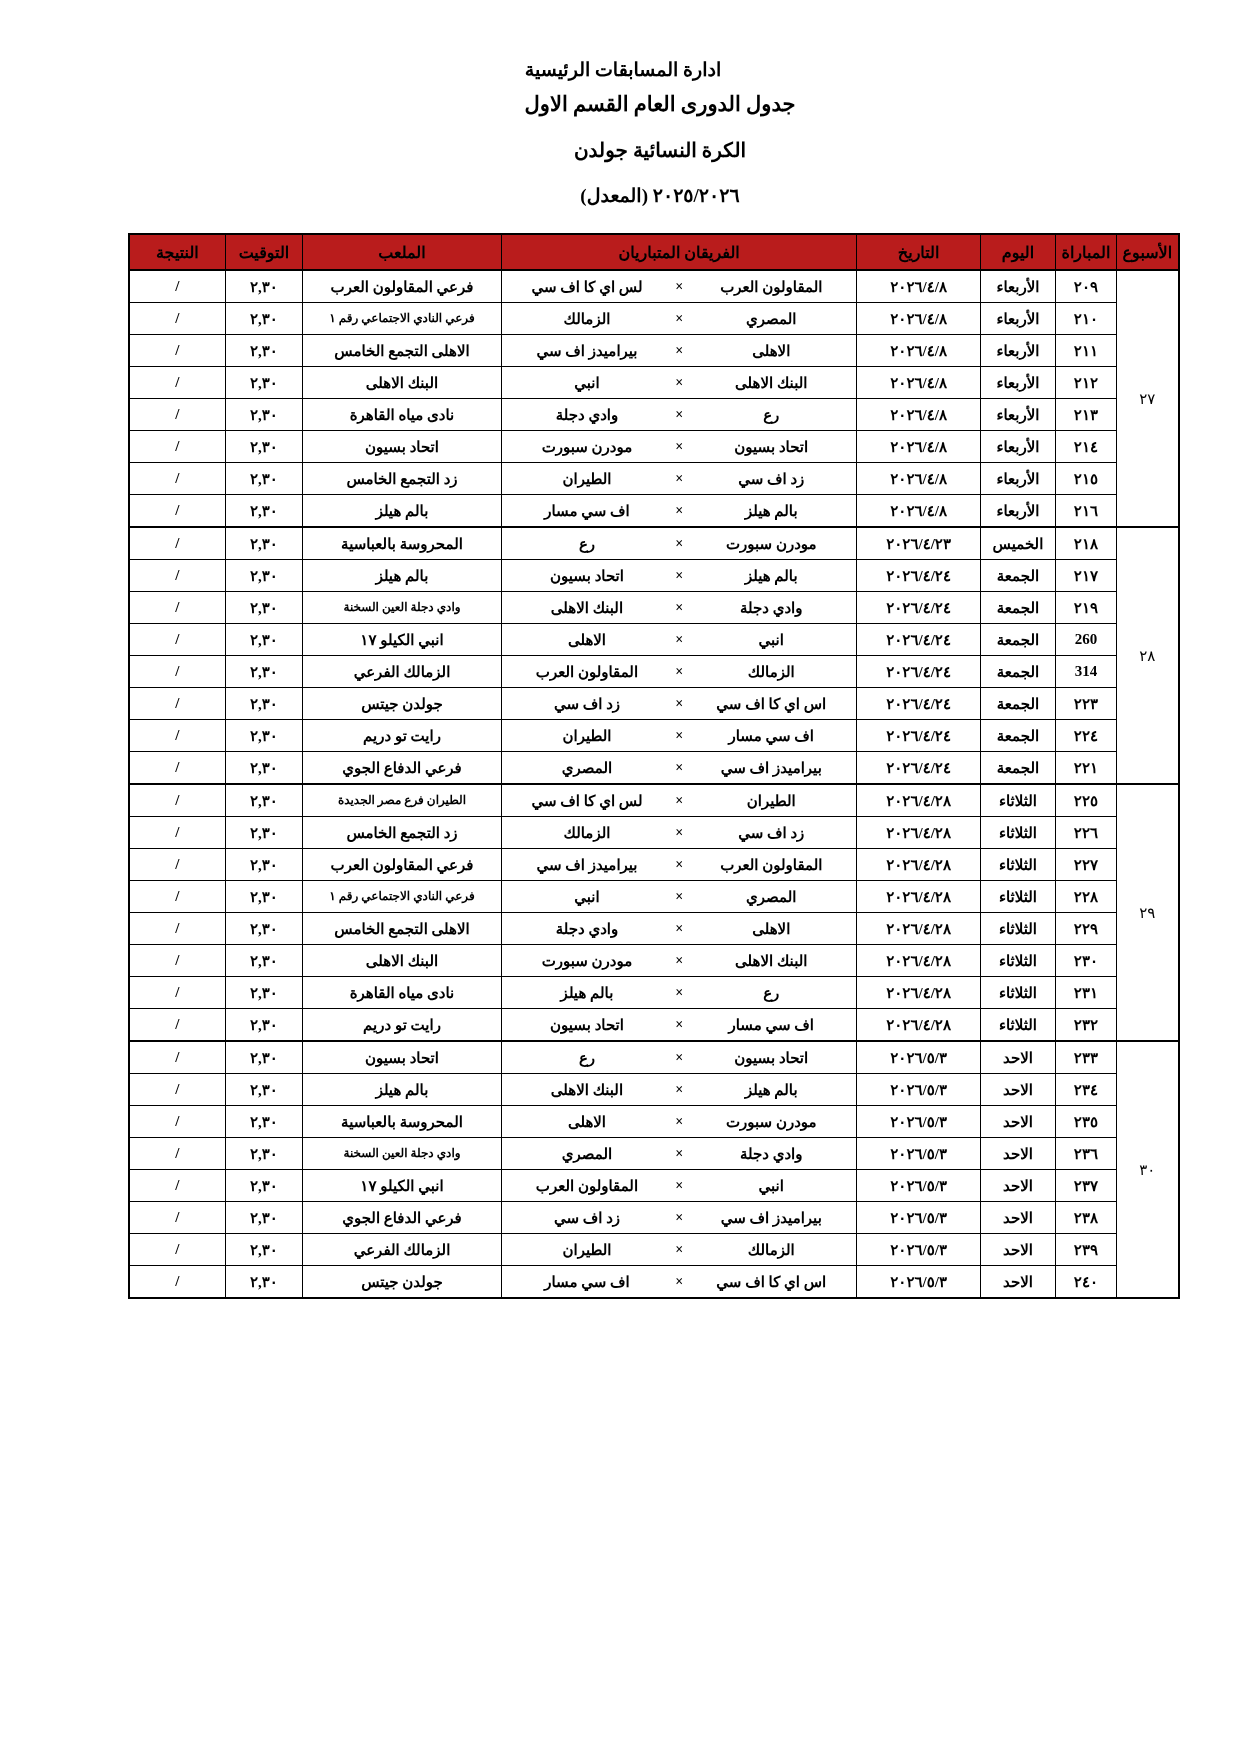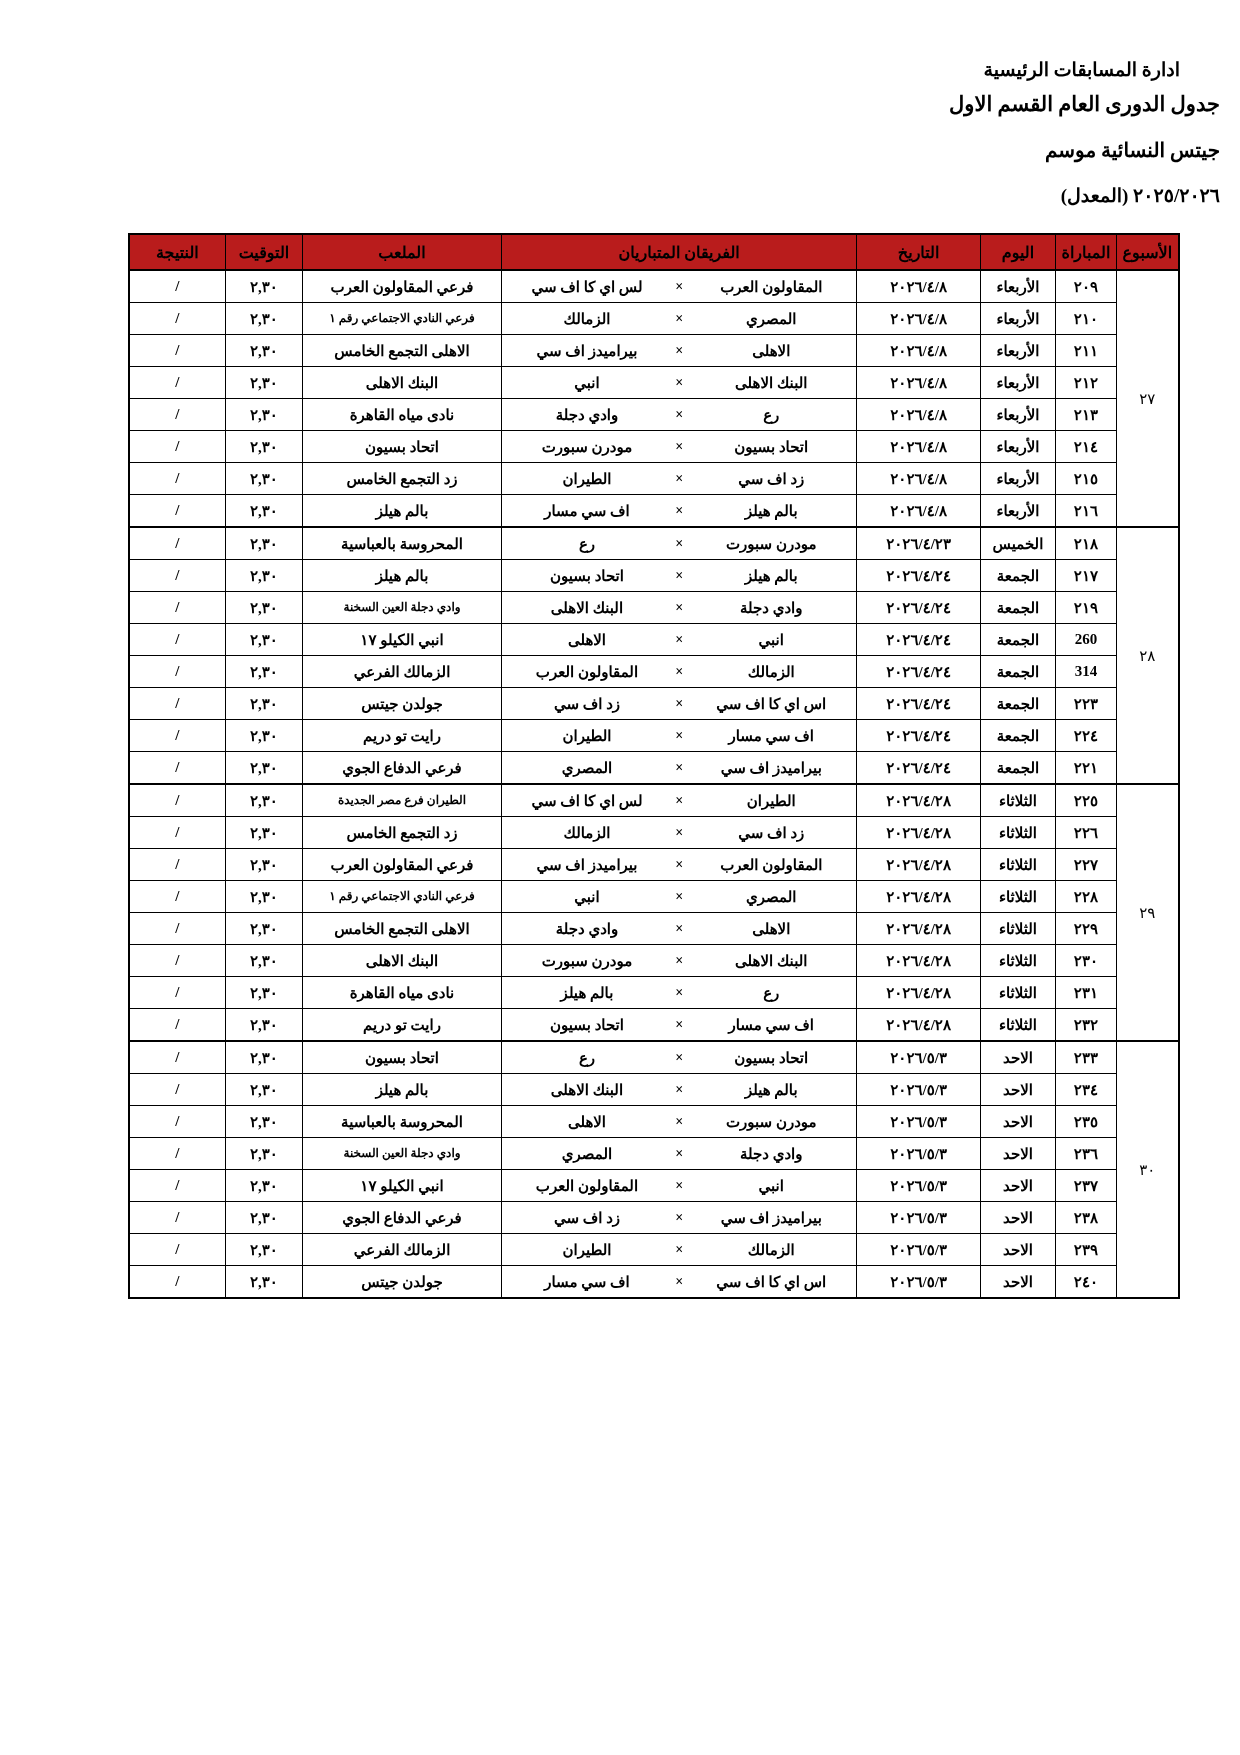--- a/index.html
+++ b/index.html
@@ -11,30 +11,30 @@
     -webkit-font-smoothing:none;
   }
   .page{
     width:1240px;
     min-height:1755px;
     box-sizing:border-box;
     padding:44px 60px 40px 60px;
     position:relative;
   }
   .org-line{
-    text-align:right;
+    text-align:center;
     direction:rtl;
     font-weight:bold;
     font-size:19px;
     letter-spacing:0;
     margin:14px 0 0 0;
     padding-left:6px;
   }
   .title-block{
-    text-align:right;
+    text-align:center;
     margin-top:12px;
   }
   .title-block .t{
     font-weight:bold;
     font-size:21px;
     margin:0 0 22px 0;
     line-height:1.1;
     position:relative;
     right:-40px;
   }
@@ -123,21 +123,21 @@
 </style>
 </head>
 <body>
 
 <div class="page">
 
   <div class="org-line">ادارة المسابقات الرئيسية</div>
 
   <div class="title-block">
     <div class="t">جدول الدورى العام القسم الاول</div>
-    <div class="t2">جيتس النسائية موسم</div>
+    <div class="t2">الكرة النسائية جولدن</div>
     <div class="t3">٢٠٢٥/٢٠٢٦ (المعدل)</div>
   </div>
 
   <table class="sched">
     <colgroup>
       <col class="c-week">
         <col class="c-match">
         <col class="c-day">
         <col class="c-date">
       <col class="c-teams">

